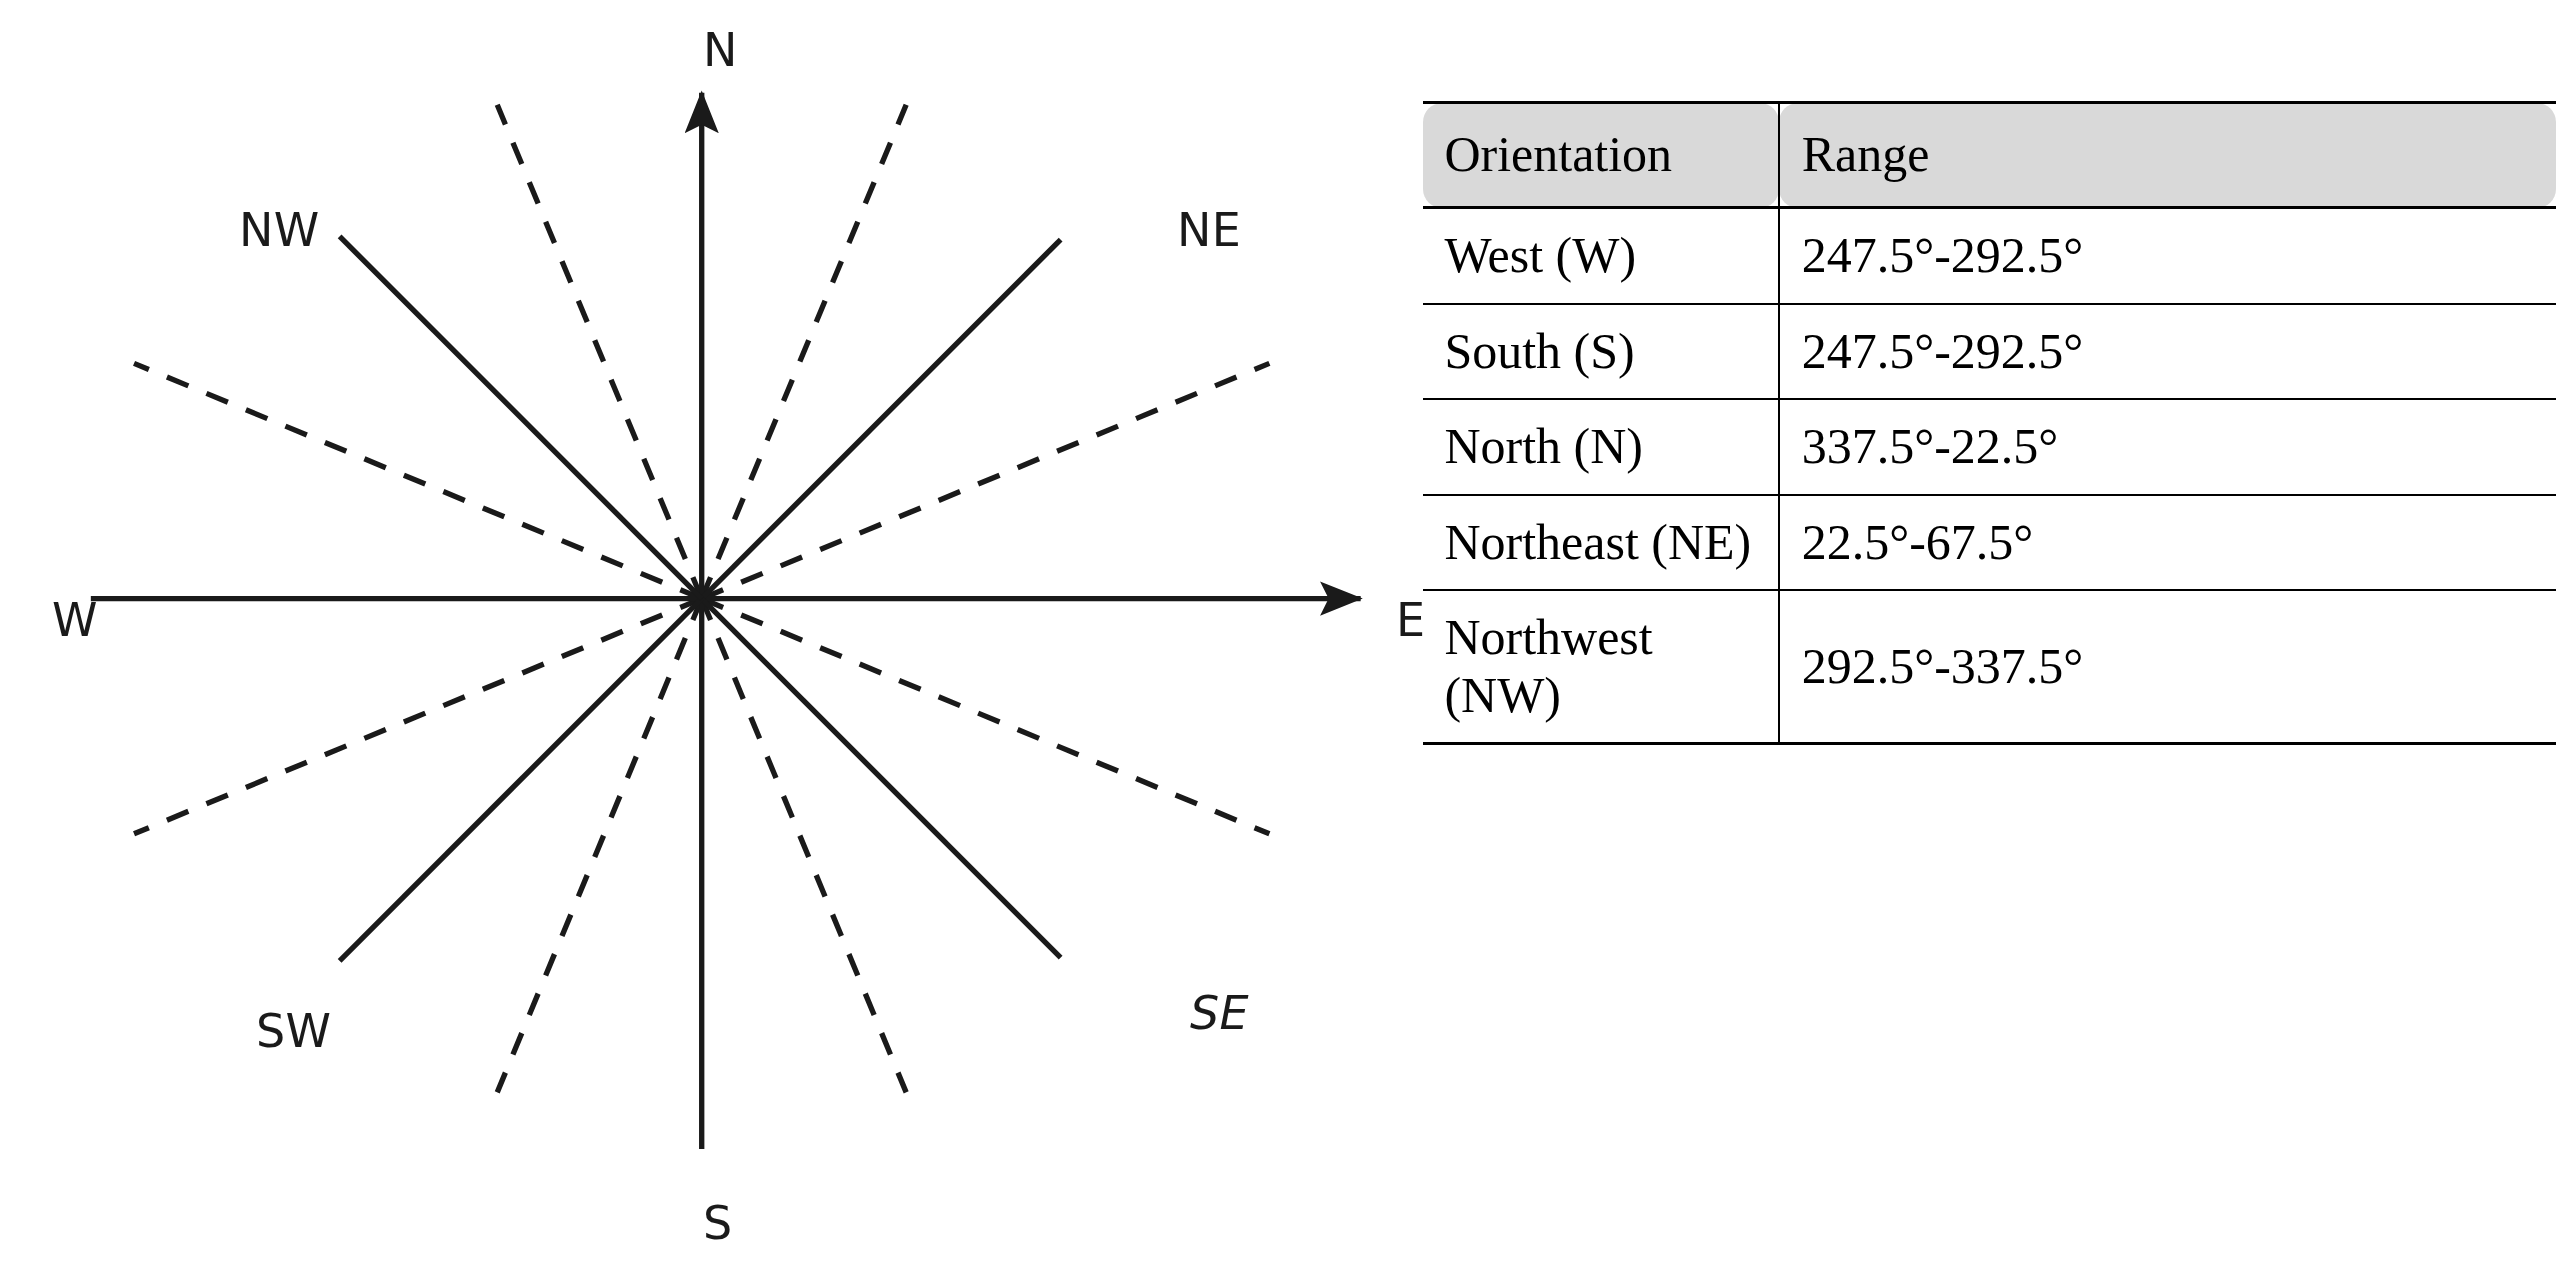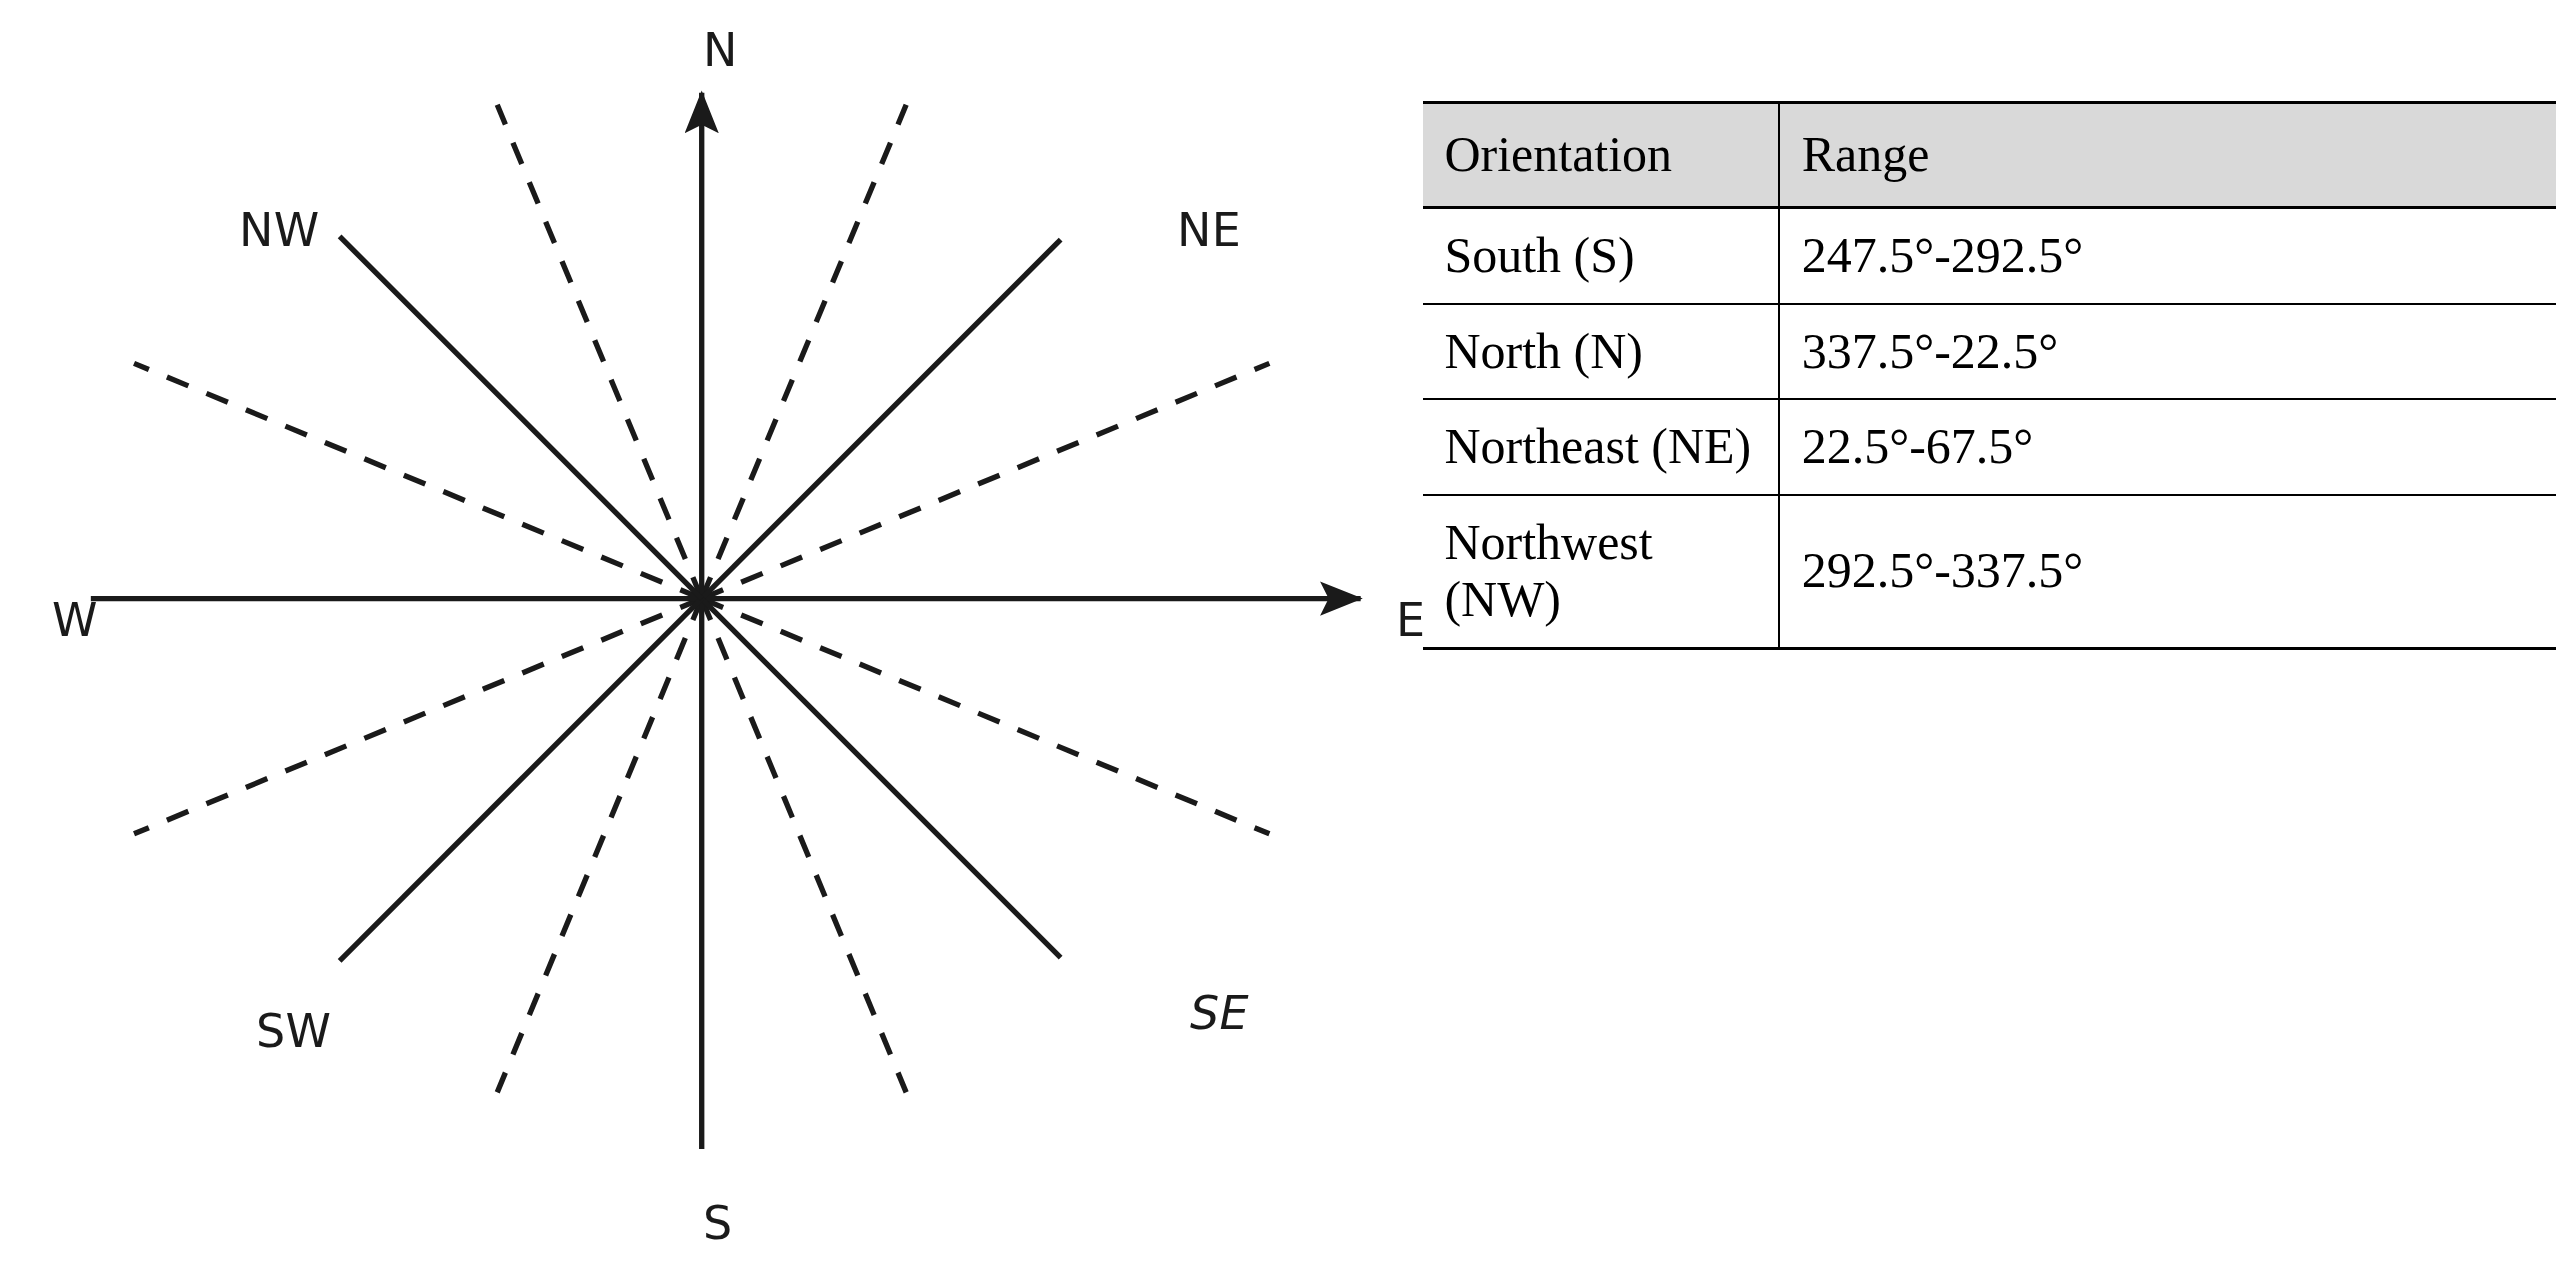--- a/index.html
+++ b/index.html
@@ -65,20 +65,21 @@
     border-right: none;
     padding: 18px 0 18px 21.4px;
     font-size: 50px;
     font-weight: normal;
     text-align: left;
     vertical-align: middle;
     color: #000000;
     line-height: 1.15;
     height: 57px;
     box-sizing: content-box;
+    border-radius: 19px;
   }
   table.orientation-table th {
     background: #d9d9d9;
     height: 66px;
   }
   
   table.orientation-table th.col-a,
   table.orientation-table td.col-a {
     border-right: 2.7px solid #000000;
   }
@@ -143,20 +144,24 @@
         <col class="col-range">
       </colgroup>
       <thead>
         <tr>
           <th class="col-a">Orientation</th>
           <th class="col-b">Range</th>
         </tr>
       </thead>
       <tbody id="table-body">
           <tr>
+            <td class="col-a">West (W)</td>
+            <td class="col-b">247.5°-292.5°</td>
+          </tr>
+          <tr>
             <td class="col-a">South (S)</td>
             <td class="col-b">247.5°-292.5°</td>
           </tr>
           <tr>
             <td class="col-a">North (N)</td>
             <td class="col-b">337.5°-22.5°</td>
           </tr>
           <tr>
             <td class="col-a">Northeast (NE)</td>
             <td class="col-b">22.5°-67.5°</td>

